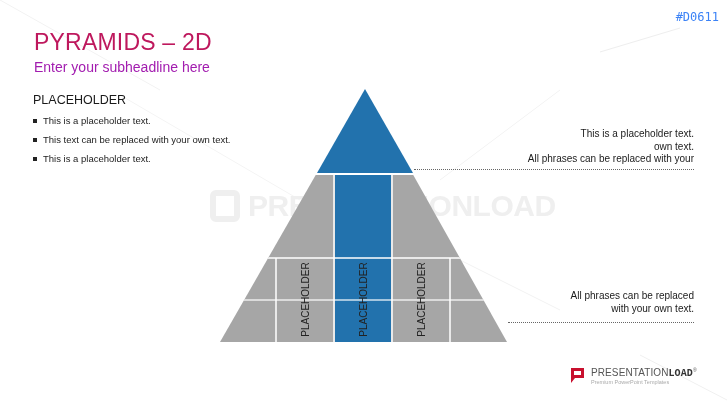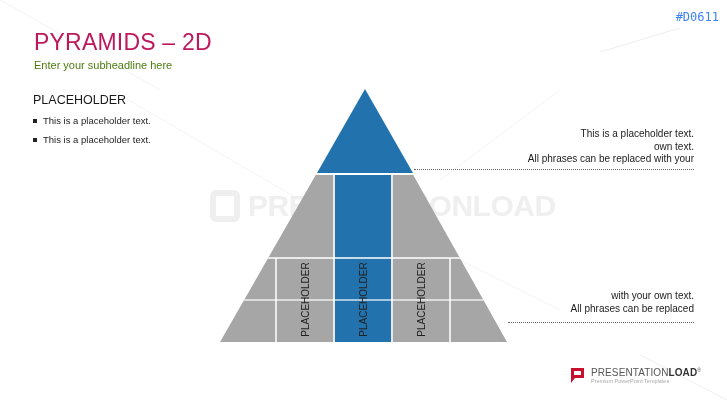--- a/index.html
+++ b/index.html
@@ -1,35 +1,35 @@
 <!DOCTYPE html>
 <html><head>
 <meta charset="utf-8">
 <style>
   html, body { margin:0; padding:0; background:#ffffff; }
   body { width:727px; height:409px; position:relative; overflow:hidden; font-family:"Liberation Sans", sans-serif; }
   .bg-lines { position:absolute; left:0; top:0; width:727px; height:409px; }
   .slide-id { position:absolute; right:8px; top:10px; font-family:"DejaVu Sans Mono", monospace; font-size:12px; color:#3b82f6; }
   .title { position:absolute; left:34px; top:29px; font-size:23px; color:#be185d; letter-spacing:0.2px; }
-  .subtitle { position:absolute; left:34px; top:59px; font-size:11px; color:#4d7c0f; }
+  .subtitle { position:absolute; left:34px; top:59px; font-size:14px; color:#a21caf; }
   .section-head { position:absolute; left:33px; top:93px; font-size:12.5px; color:#1a1a1a; }
   .bullets { position:absolute; left:33px; top:115px; width:200px; margin:0; padding:0; list-style:none; }
   .bullets li { position:relative; padding-left:10px; font-size:9.5px; color:#222; line-height:12px; margin-bottom:7px; }
   .bullets li::before { content:""; position:absolute; left:0; top:4px; width:4px; height:4px; background:#222; }
   .watermark { position:absolute; left:210px; top:188px; height:36px; display:flex; align-items:center; gap:8px; color:#efefef; font-weight:bold; font-size:30px; letter-spacing:-0.5px; }
   .wm-logo { width:30px; height:32px; border:6px solid #efefef; border-radius:6px; box-sizing:border-box; }
   .pyramid { position:absolute; left:0; top:0; width:727px; height:409px; }
   .cell-label { position:absolute; font-size:10px; color:#222; transform:rotate(-90deg); transform-origin:center; white-space:nowrap; width:80px; text-align:center; }
   .callout { position:absolute; text-align:right; font-size:10px; line-height:12.5px; color:#1a1a1a; }
   .callout-line { position:absolute; border-top:1px dotted #666; height:0; }
   .brand { position:absolute; left:570px; top:367px; display:flex; align-items:flex-start; gap:6px; }
   .brand-icon { width:15px; height:17px; position:relative; }
   .brand-text { display:flex; flex-direction:column; }
   .brand-name { font-size:10px; color:#555; letter-spacing:0.1px; }
-  .brand-name b { color:#333; }
+  .brand-name b { color:#333;font-family:Liberation Mono, monospace; }
   .brand-tag { font-size:5.5px; color:#aaa; }
 </style>
 </head>
 <body>
 
 <svg class="bg-lines" viewBox="0 0 727 409">
   <line x1="0" y1="0" x2="160" y2="90" stroke="#f2f2f2" stroke-width="1"></line>
   <line x1="120" y1="95" x2="300" y2="200" stroke="#f4f4f4" stroke-width="1"></line>
   <line x1="560" y1="90" x2="440" y2="180" stroke="#f3f3f3" stroke-width="1"></line>
   <line x1="680" y1="28" x2="600" y2="52" stroke="#eeeeee" stroke-width="1"></line>
@@ -37,20 +37,21 @@
   <line x1="640" y1="355" x2="727" y2="400" stroke="#f0f0f0" stroke-width="1"></line>
 </svg>
 
 <div class="slide-id">#D0611</div>
 <div class="title">PYRAMIDS – 2D</div>
 <div class="subtitle">Enter your subheadline here</div>
 
 <div class="section-head">PLACEHOLDER</div>
 <ul class="bullets">
   <li>This is a placeholder text.</li>
+  <li>This text can be replaced with your own text.</li>
   <li>This is a placeholder text.</li>
 </ul>
 
 <div class="watermark">
   <div class="wm-logo"></div>
   <span>PRESENTATIONLOAD</span>
 </div>
 
 <svg class="pyramid" viewBox="0 0 727 409">
   <defs>
@@ -82,22 +83,22 @@
 <div class="cell-label" style="left:381px; top:294px;">PLACEHOLDER</div>
 
 <div class="callout" style="right:33px; top:128px;">
   <div>This is a placeholder text.</div>
   <div>own text.</div>
   <div>All phrases can be replaced with your</div>
 </div>
 <div class="callout-line" style="left:414px; top:169px; width:280px;"></div>
 
 <div class="callout" style="right:33px; top:290px;">
+  <div>All phrases can be replaced</div>
   <div>with your own text.</div>
-  <div>All phrases can be replaced</div>
 </div>
 <div class="callout-line" style="left:508px; top:322px; width:186px;"></div>
 
 <div class="brand">
   <svg class="brand-icon" viewBox="0 0 15 17">
     <path d="M1,1 H14 V11 H5 L1,16 Z" fill="#c8102e"></path>
     <rect x="4" y="4" width="7" height="4" fill="#ffffff"></rect>
   </svg>
   <div class="brand-text">
     <div class="brand-name"><span>PRESENTATION</span><b>LOAD</b><sup style="font-size:5px">®</sup></div>

